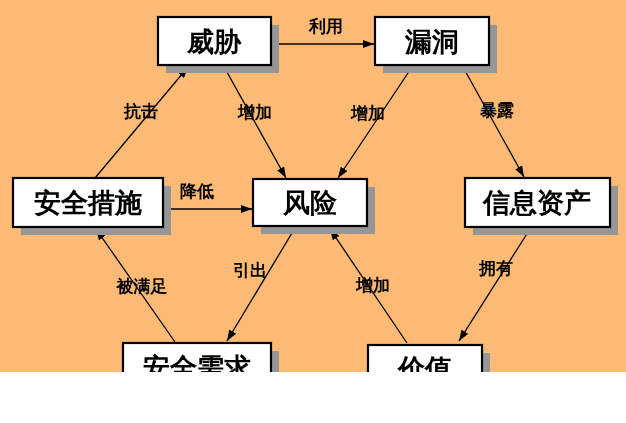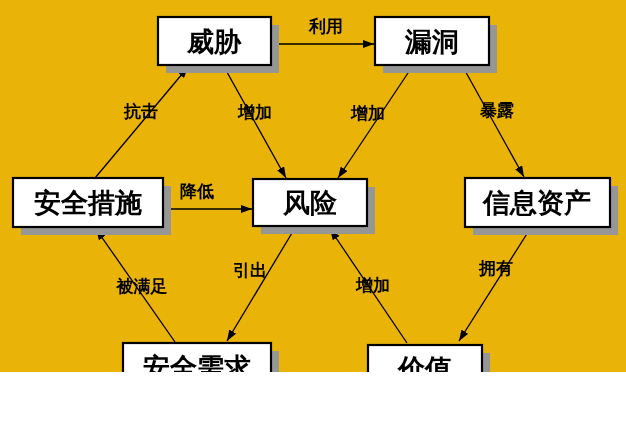--- a/index.html
+++ b/index.html
@@ -4,21 +4,21 @@
 <style>
   html, body {
     margin: 0;
     padding: 0;
     background: #ffffff;
   }
   .stage {
     position: relative;
     width: 626px;
     height: 372px;
-    background: #eab308;
+    background: #fdba74;
     overflow: hidden;
   }
   svg {
     display: block;
   }
   svg text {
     font-family: "Liberation Sans", "DejaVu Sans", sans-serif;
     font-weight: bold;
     fill: #000000;
     text-anchor: middle;

